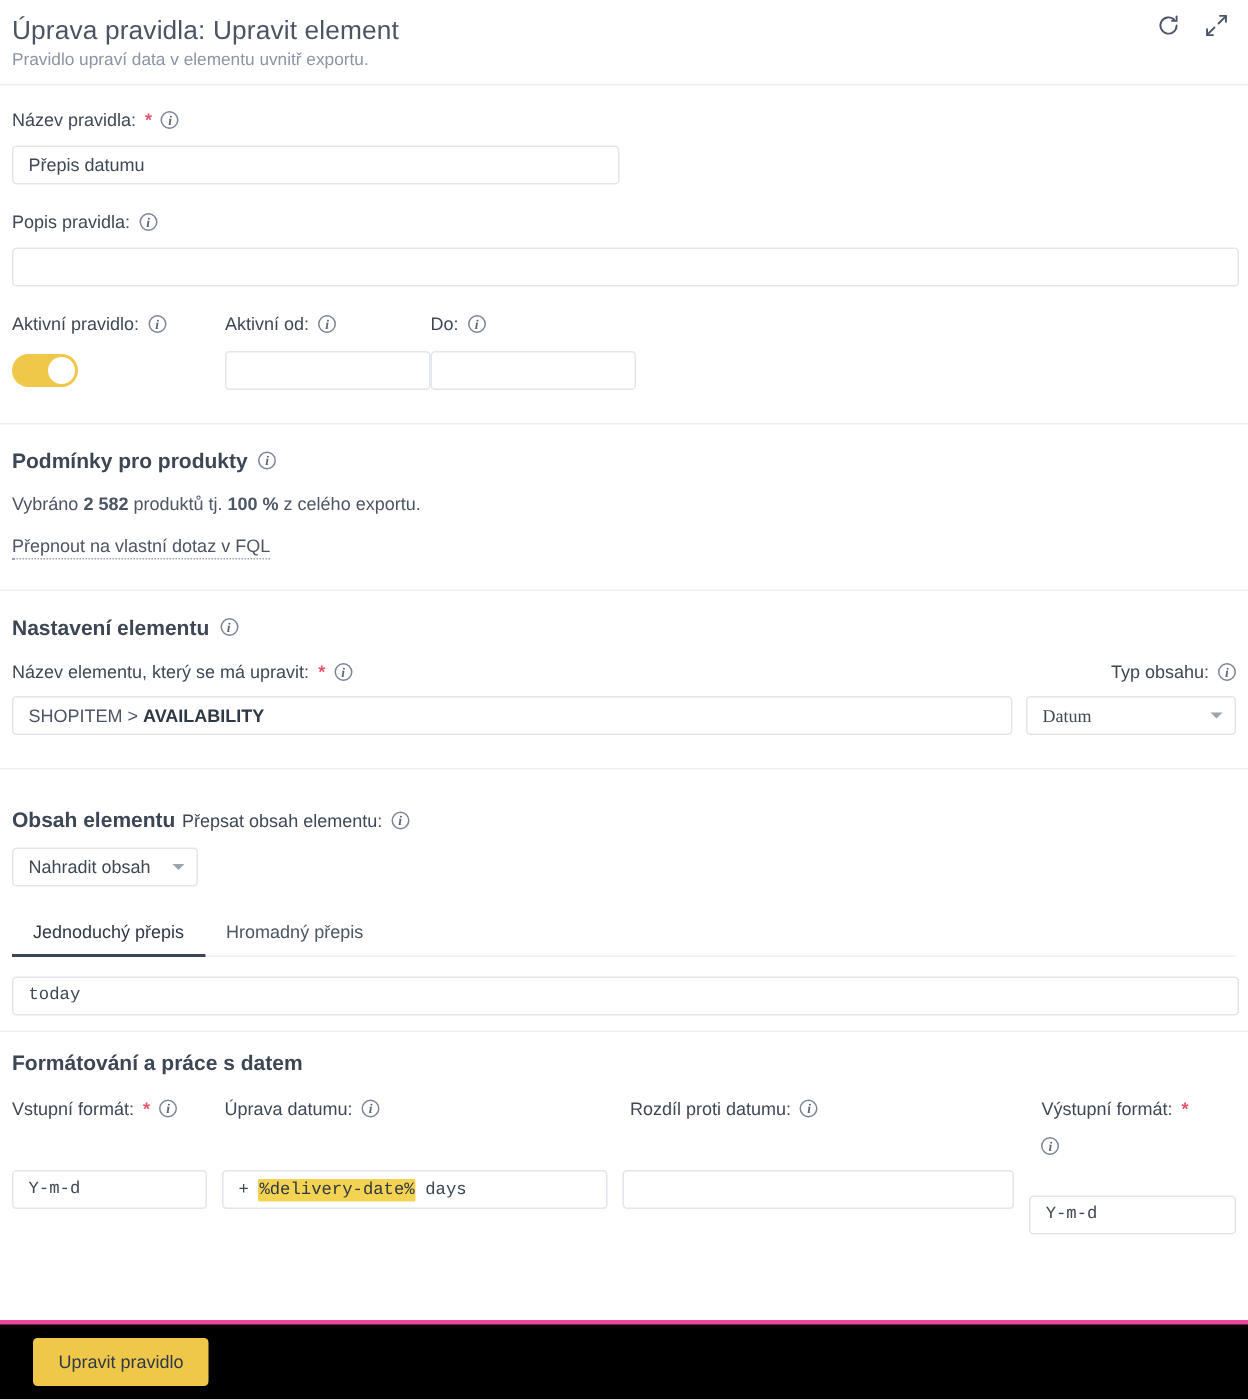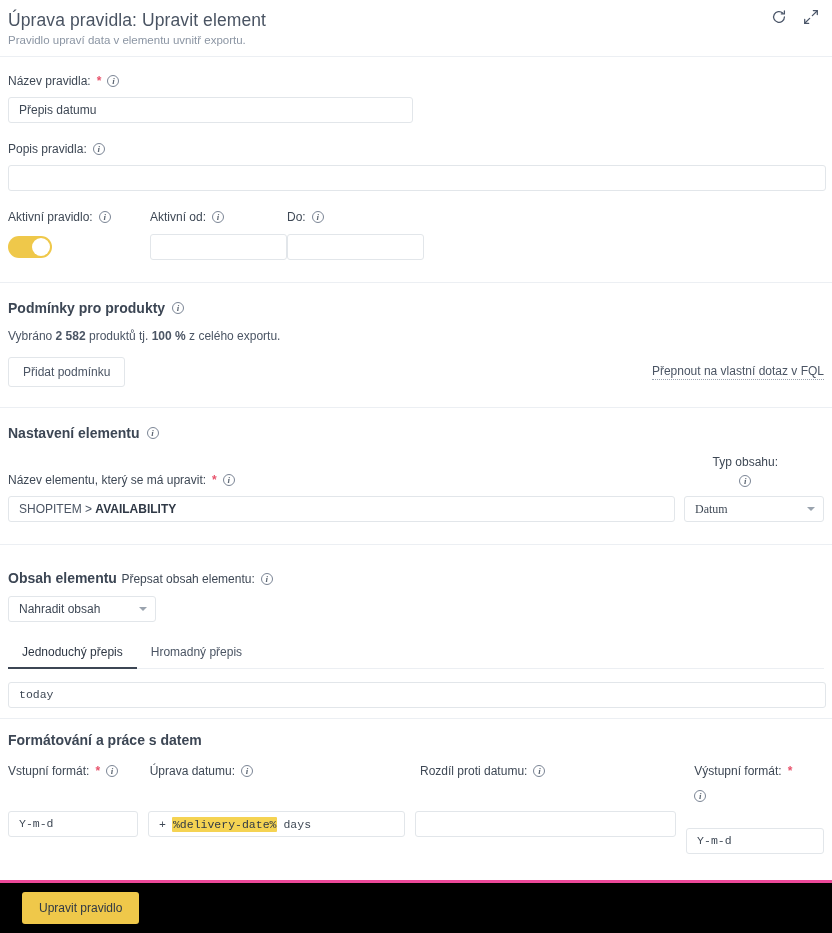--- a/index.html
+++ b/index.html
@@ -216,40 +216,39 @@
       <span class="info">i</span>
     </div>
     <div class="muted" style="margin-top:12px;">
       <span>Vybráno</span>
       <b>2 582</b>
       <span>produktů tj.</span>
       <b>100 %</b>
       <span>z celého exportu.</span>
     </div>
     <div style="display:flex; align-items:center; justify-content:space-between; margin-top:14px;">
-      <span class="btn-outline">Přidat podmínku</span>
       <span class="link-dotted">Přepnout na vlastní dotaz v FQL</span>
     </div>
   </div>
 
   <div class="divider" style="margin-top:20px;"></div>
 
   <div class="section" style="padding-top:16px;">
     <div class="h2">
       <span>Nastavení elementu</span>
       <span class="info">i</span>
     </div>
 
     <div style="display:flex; justify-content:space-between; align-items:flex-end; margin-top:13px;">
       <div class="lbl">
         <span>Název elementu, který se má upravit:</span>
         <span class="req">*</span>
         <span class="info">i</span>
       </div>
-      <div class="lbl" style="margin-right:46px;flex-direction:column;">
+      <div class="lbl" style="">
         <span>Typ obsahu:</span>
         <span class="info">i</span>
       </div>
     </div>
 
     <div style="display:flex; gap:9px; margin-top:9px;">
       <div style="flex:1;">
         <div class="field elemname">
           <span>SHOPITEM &gt; </span><b>AVAILABILITY</b>
         </div>
@@ -266,21 +265,21 @@
   <div class="divider" style="margin-top:22px;"></div>
 
   <div class="section" style="padding-top:14px;">
     <div class="h2">Obsah elementu</div>
 
     <div class="lbl" style="margin-top:13px;align-items:center;">
       <span>Přepsat obsah elementu:</span>
       <span class="info">i</span>
     </div>
 
-    <div style="width:148px; margin-top:9px;">
+    <div style="width:124px; margin-top:9px;">
       <div class="sel">
         <span>Nahradit obsah</span>
         <span class="caret"></span>
       </div>
     </div>
 
     <div class="tabs" style="margin-top:16px;">
       <div class="tab active">Jednoduchý přepis</div>
       <div class="tab">Hromadný přepis</div>
     </div>

